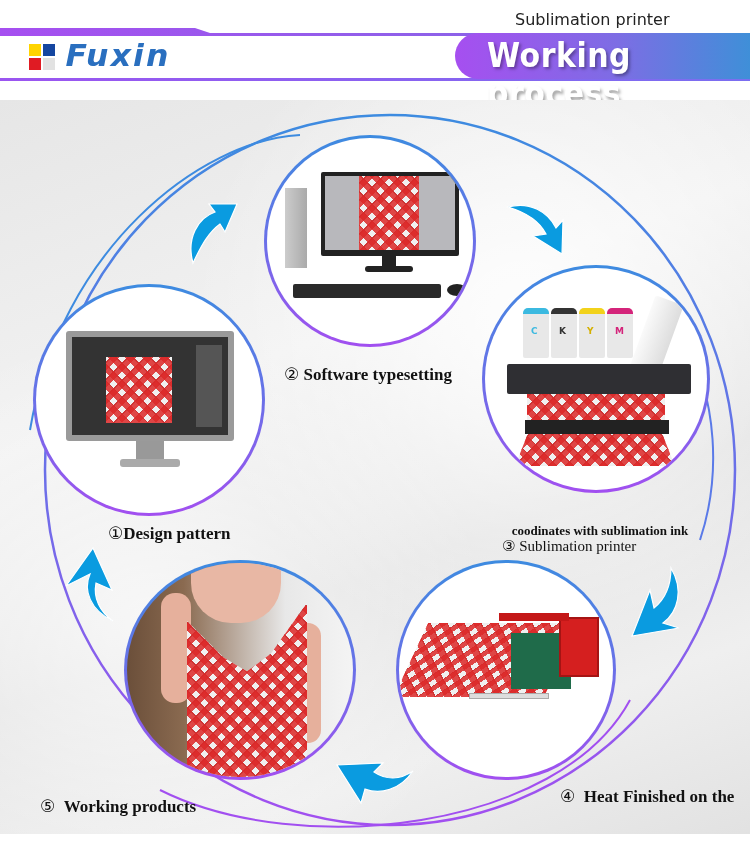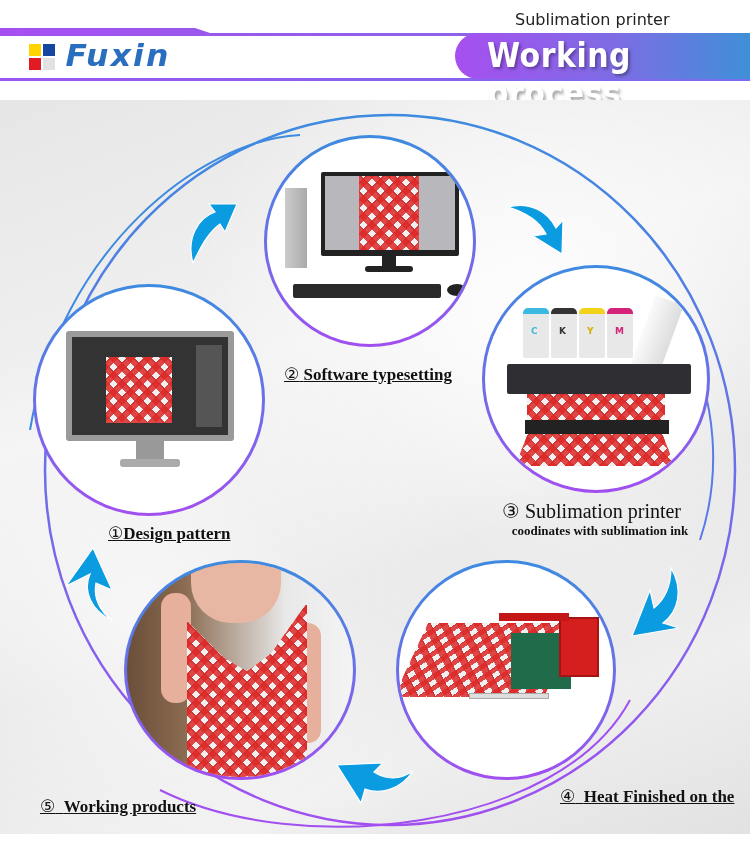--- a/index.html
+++ b/index.html
@@ -37,22 +37,22 @@
   .bottom-strip { position:absolute; left:0; top:834px; width:750px; height:10px; background:#fff; }
 
   svg.ring { position:absolute; left:0; top:0; }
 
   .node { position:absolute; border-radius:50%; background:#fff; overflow:hidden; }
   .node-border { position:absolute; border-radius:50%; padding:3px;
     background:linear-gradient(180deg,#3d8be0 0%,#6a70e8 50%,#a24ff0 100%); }
 
   .label { position:absolute; color:#111; white-space:nowrap; }
   .label .num { font-family:"DejaVu Sans", sans-serif; font-weight:normal; }
-  .lbl-main { font-size:17px; font-weight:bold;text-decoration:underline; }
-  .lbl-big { font-size:20px; font-weight:normal; }
+  .lbl-main { font-size:17px; font-weight:bold; }
+  .lbl-big { font-size:15px; font-weight:normal;margin-top:38px; }
   .lbl-sub { font-size:13px; font-weight:bold; text-align:center; line-height:16px; }
 
   
   .plaid {
     background-color:#f0f0f0;
     background-image:
       repeating-linear-gradient(45deg, rgba(220,40,40,0.85) 0 6px, transparent 6px 12px),
       repeating-linear-gradient(-45deg, rgba(220,40,40,0.85) 0 6px, transparent 6px 12px),
       repeating-linear-gradient(45deg, transparent 0 5px, rgba(40,40,40,0.6) 5px 6px, transparent 6px 12px),
       repeating-linear-gradient(-45deg, transparent 0 5px, rgba(40,40,40,0.6) 5px 6px, transparent 6px 12px);

